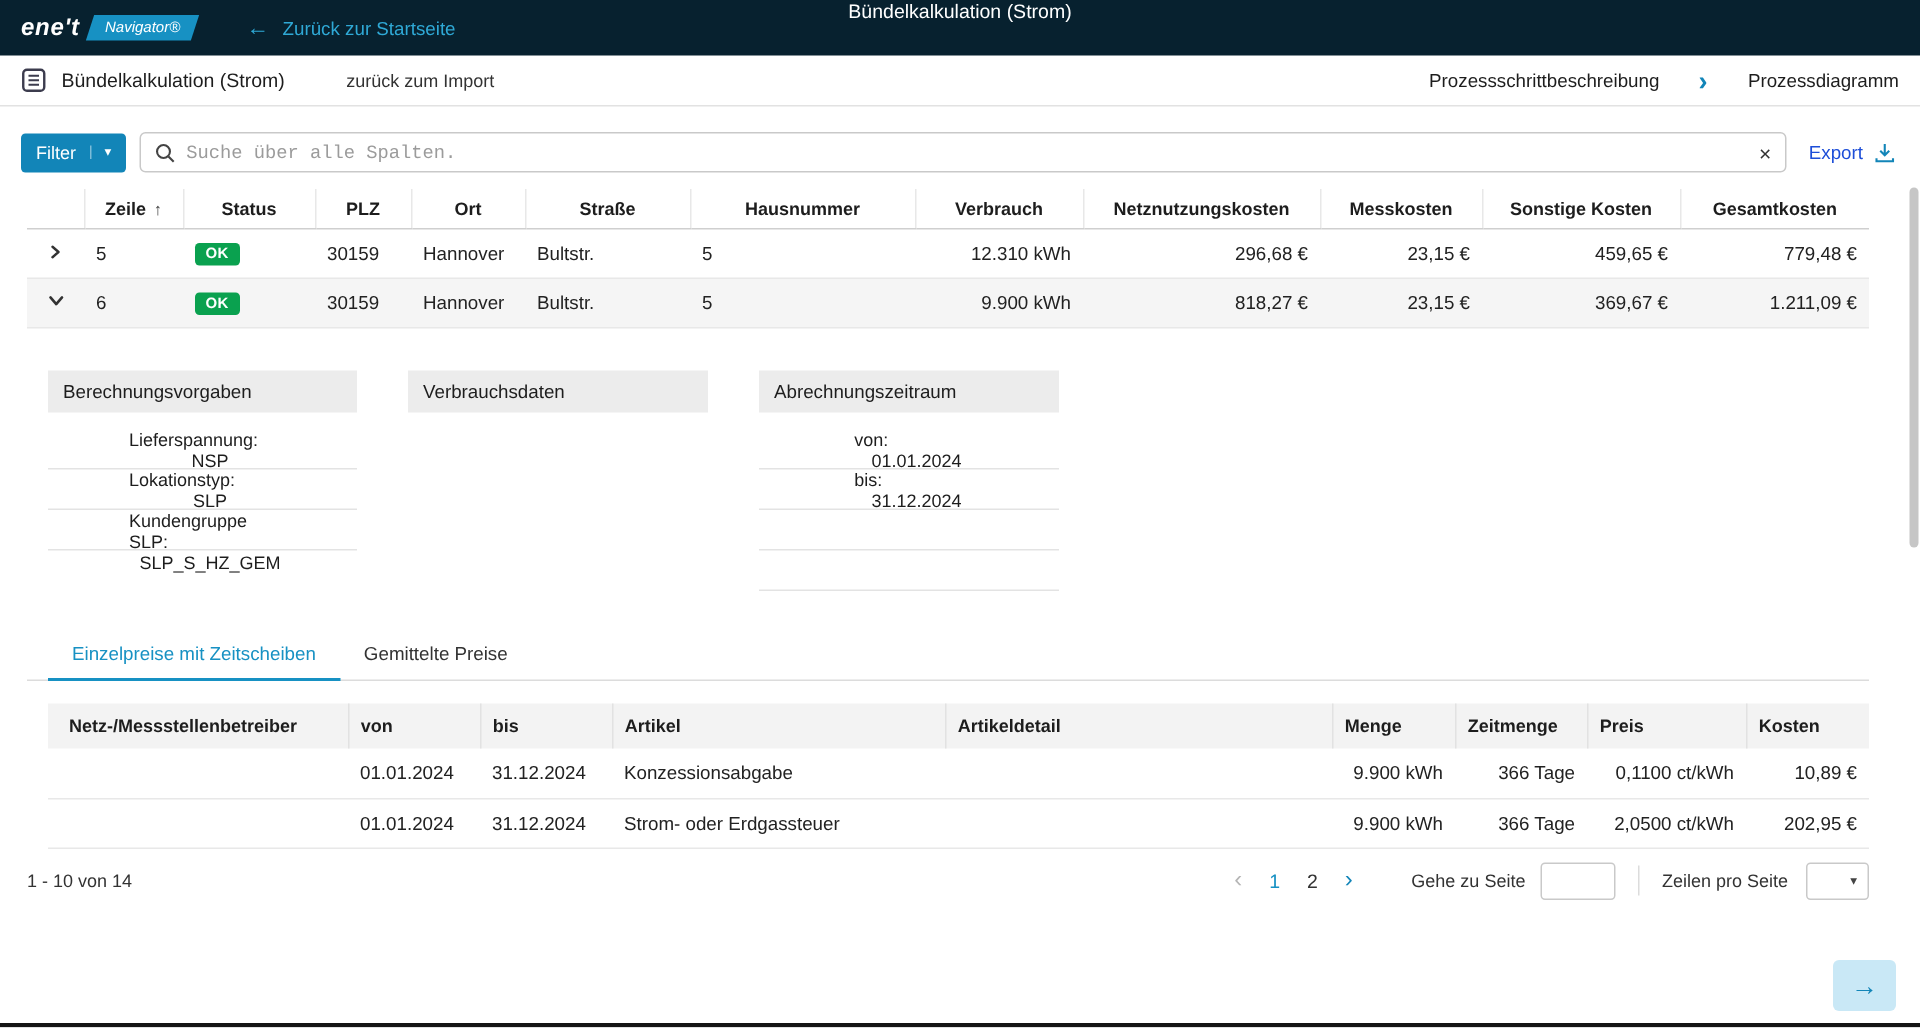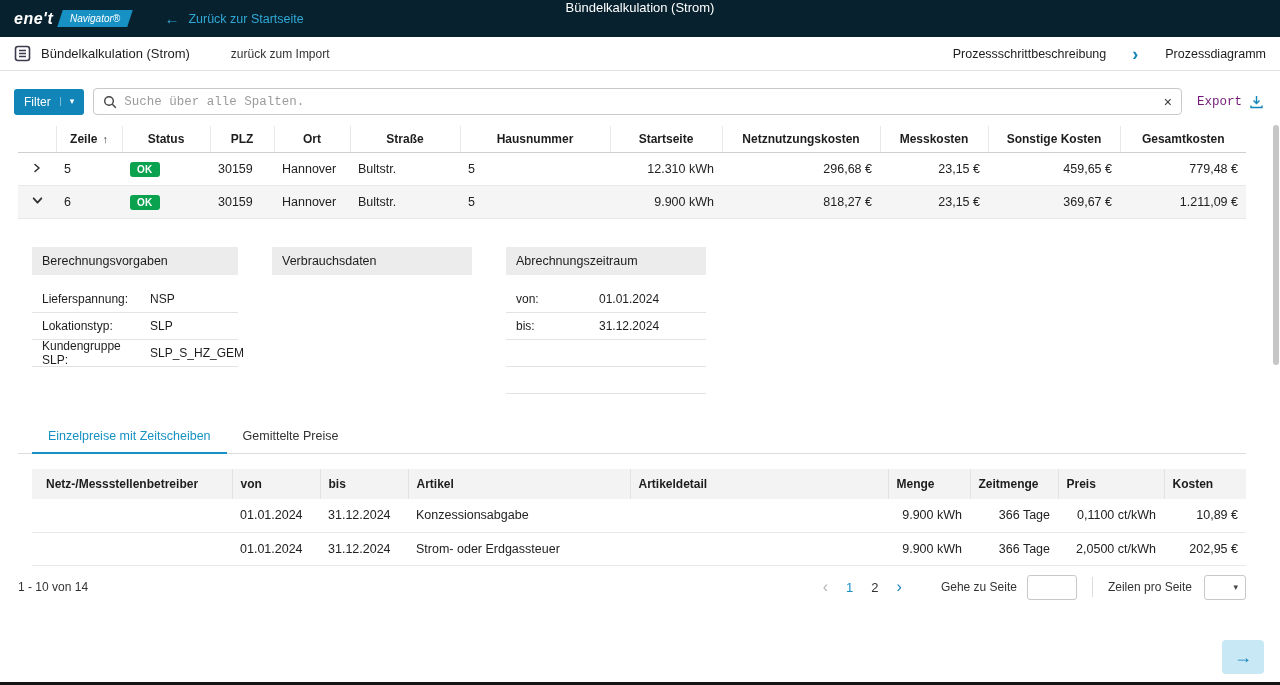--- a/index.html
+++ b/index.html
@@ -30,42 +30,42 @@
 
   
   .filterbar { display:flex; align-items:center; margin:17px 16px 0 14px; gap:9px; }
   .filter-btn { background:#1285b8; color:#fff; border:none; border-radius:3px; height:26px; display:flex; align-items:center; font-size:12px; padding:0 10px; cursor:pointer; font-family:inherit; }
   .filter-label { padding-right:9px; }
   .filter-caret { border-left:1px solid rgba(255,255,255,.45); padding-left:9px; font-size:9px; line-height:1; }
   .searchbox { flex:1; height:27px; border:1px solid #c9c9c9; border-radius:4px; display:flex; align-items:center; padding:0 9px; gap:7px; background:#fff; }
   .searchbox input { border:none; outline:none; flex:1; font-size:12.5px; color:#333; font-family:Liberation Mono, monospace; background:transparent; }
   .searchbox input::placeholder { color:#9b9b9b; }
   .clear-icon { color:#333; font-size:14px; cursor:pointer; line-height:1; }
-  .export { display:flex; align-items:center; gap:7px; color:#701a75; font-size:12.5px; cursor:pointer; margin-left:6px; white-space:nowrap;font-family:Liberation Mono, monospace; }
+  .export { display:flex; align-items:center; gap:7px; color:#1d4ed8; font-size:12.5px; cursor:pointer; margin-left:6px; white-space:nowrap; }
 
   
   table.main { border-collapse:collapse; table-layout:fixed; width:1228px; margin:11px 0 0 18px; font-size:12.5px; }
   table.main th { font-weight:bold; text-align:center; font-size:12px; color:#1d1d1d; padding:6px 8px; border-bottom:1px solid #cfcfcf; border-left:1px solid #e8e8e8; height:26px; cursor:pointer; white-space:nowrap; }
   table.main th:first-child { border-left:none; }
   table.main td { padding:0 8px; height:33px; border-bottom:1px solid #e8e8e8; white-space:nowrap; overflow:hidden; }
   td.num, th.num-h { }
   td.num { text-align:right; }
   tr.expanded-row td { background:#f5f5f5; }
   .sort-ind { color:#444; font-size:11px; margin-left:5px; }
   .badge-ok { display:inline-block; background:#0aa14f; color:#fff; font-size:10px; font-weight:bold; padding:2px 7px; border-radius:3px; letter-spacing:.3px; }
   .exp-cell { text-align:center; cursor:pointer; }
 
   
   .detail { margin:28px 0 0 32px; }
   .panels { display:flex; }
   .panel { width:206px; margin-right:34px; }
   .panel-2, .panel-3 { width:200px; }
   .panel-h { background:#ececec; padding:7px 10px; font-size:12.5px; color:#1d1d1d; }
   .panel-rows { margin-top:11px; }
-  .prow { display:flex; align-items:center; font-size:12px; color:#1d1d1d; height:27px; padding-left:10px; border-bottom:1px solid #e3e3e3; }
+  .prow { display:flex; align-items:center; font-size:12px; color:#1d1d1d; height:27px; padding-left:10px; border-bottom:1px solid #e3e3e3;flex-direction:column; }
   .prow .lab { flex:0 0 auto; }
   .panel-1 .lab { width:108px; }
   .panel-2 .lab { width:134px; }
   .panel-3 .lab { width:83px; }
 
   
   .tabs-wrap { margin:31px 34px 0 18px; border-bottom:1px solid #dcdcdc; }
   .tabs { display:flex; padding-left:14px; }
   .tab { font-size:12.5px; padding:4px 16px 9px; cursor:pointer; color:#333; margin-bottom:-1px; }
   .tab.active { color:#1791c3; border-bottom:2px solid #1791c3; }
@@ -175,21 +175,21 @@
     </colgroup>
     <thead>
       <tr>
         <th></th>
         <th><span>Zeile</span><span class="sort-ind">↑</span></th>
         <th>Status</th>
         <th>PLZ</th>
         <th>Ort</th>
         <th>Straße</th>
         <th>Hausnummer</th>
-        <th>Startseite</th>
+        <th>Verbrauch</th>
         <th>Netznutzungskosten</th>
         <th>Messkosten</th>
         <th>Sonstige Kosten</th>
         <th>Gesamtkosten</th>
       </tr>
     </thead>
     <tbody>
       <tr>
         <td class="exp-cell">
           <svg width="10" height="10" viewBox="0 0 10 10">

